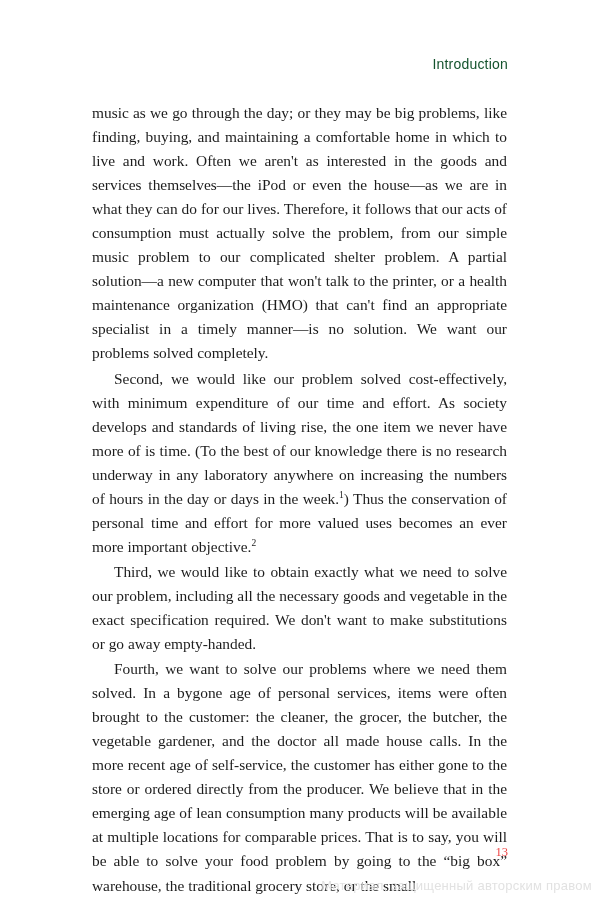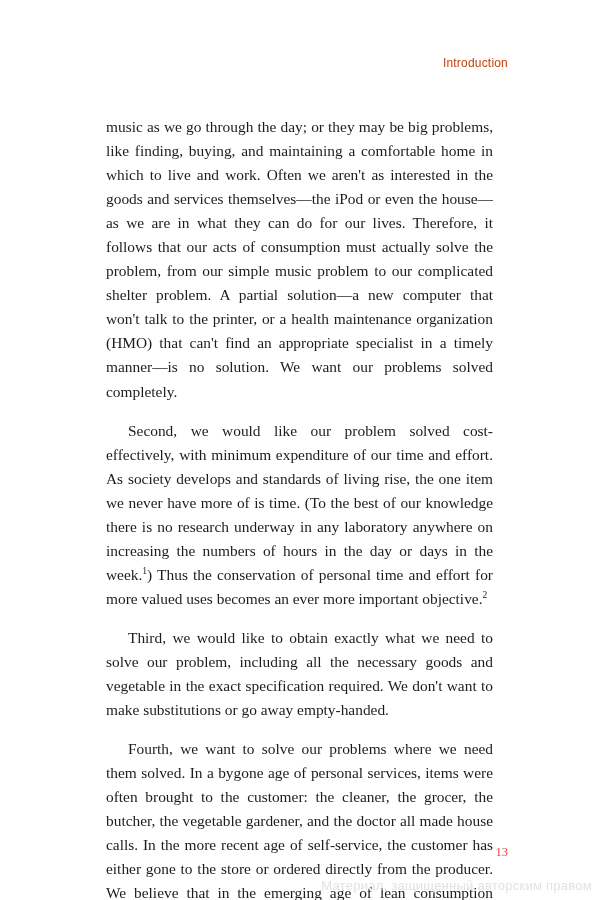--- a/index.html
+++ b/index.html
@@ -25,36 +25,36 @@
   }
 
   
   .running-head {
     position: absolute;
     left: 91px;
     top: 56px;
     width: 417px;
     text-align: right;
     font-family: "Liberation Sans", sans-serif;
-    font-size: 12px;
+    font-size: 14px;
     letter-spacing: 0.2px;
-    color: #c2410c;
+    color: #14532d;
     line-height: 1.2;
   }
 
   
   .text-column {
     position: absolute;
     left: 91px;
     top: 100px;
     width: 417px;
   }
 
   .para {
-    margin: 15px;
+    margin: 1px;
     text-align: justify;
     text-justify: inter-word;
     font-size: 15.4px;
     line-height: 24.05px;
     color: #1c1c1c;
     hyphens: none;
     font-family: "Liberation Serif", serif;
   }
 
   .para.indent {

